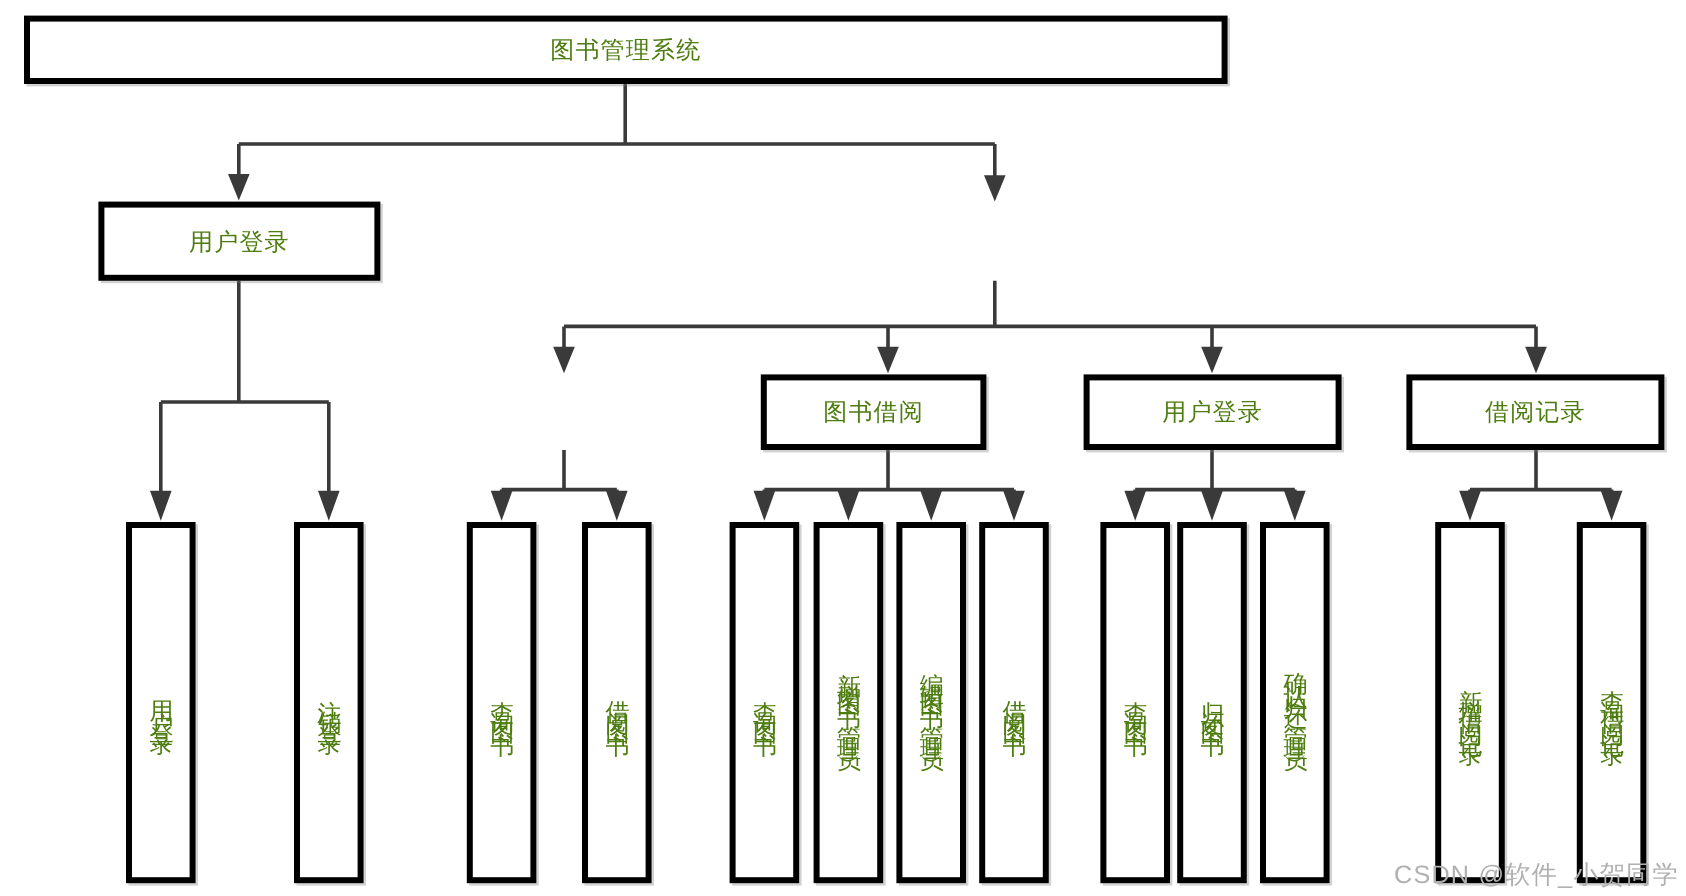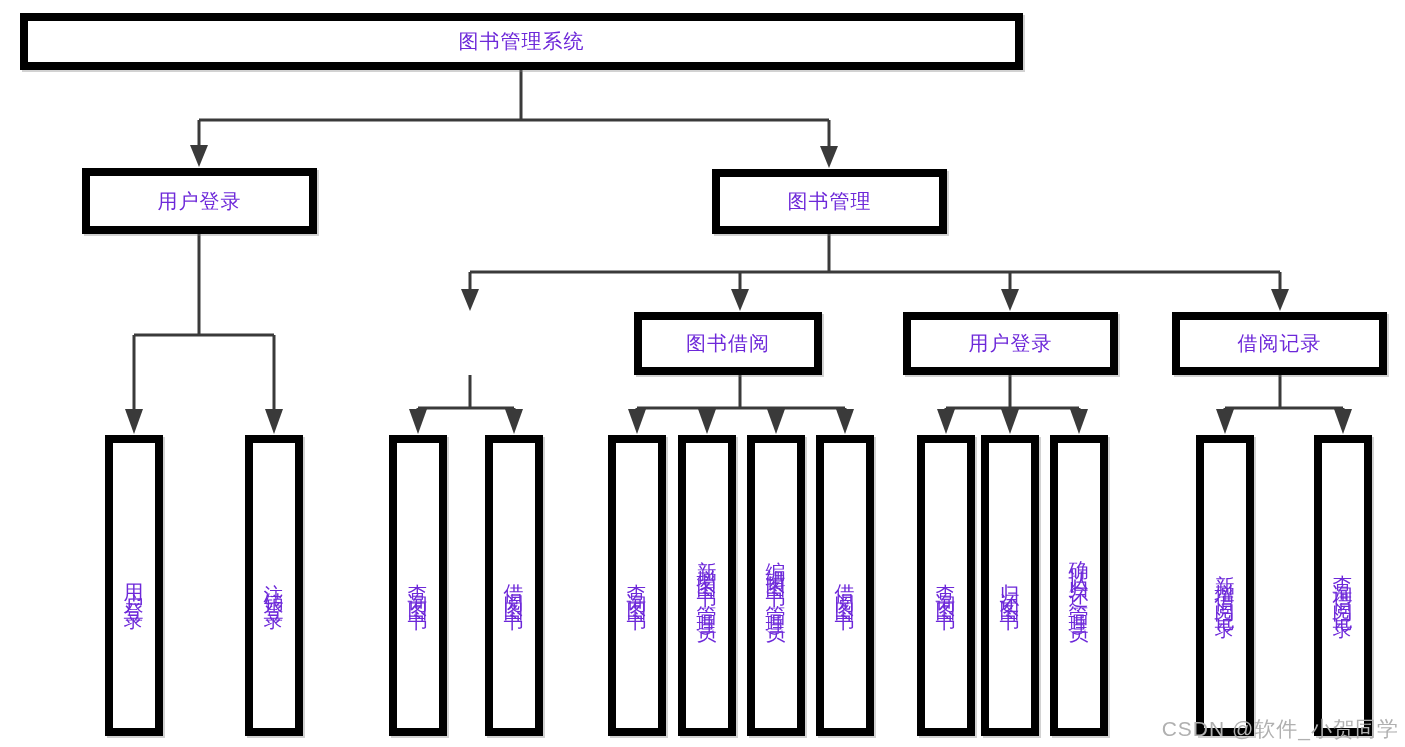--- a/index.html
+++ b/index.html
@@ -3,21 +3,21 @@
 <meta charset="utf-8">
 <style>
   html,body{margin:0;padding:0;background:#ffffff;}
   .canvas{
     position:relative;width:1405px;height:747px;background:#ffffff;
     font-family:"Liberation Sans",sans-serif;overflow:hidden;
   }
   .wires{position:absolute;left:0;top:0;width:1405px;height:747px;}
   .node{
     position:absolute;box-sizing:border-box;background:#ffffff;
-    border:8px solid #000000;color:#6d28d9;
+    border:5px solid #000000;color:#4d7c0f;
     display:flex;align-items:center;justify-content:center;
     font-size:20px;box-shadow:2px 2px 0 rgba(125,125,125,0.35);
   }
   .node .lbl{white-space:nowrap;letter-spacing:1px;}
   .leaf .lbl{
     writing-mode:vertical-lr;text-orientation:mixed;
     letter-spacing:9px;white-space:normal;line-height:1;
   }
   .watermark{
     position:absolute;right:6px;bottom:4px;color:#b0b0b0;
@@ -72,23 +72,20 @@
     </g>
   </svg>
 
   <div class="node" style="left:20px;top:13px;width:1003px;height:57px">
     <span class="lbl">图书管理系统</span>
   </div>
 
   <div class="node" style="left:82px;top:168px;width:235px;height:66px">
     <span class="lbl">用户登录</span>
   </div>
-  <div class="node" style="left:712px;top:169px;width:235px;height:65px">
-    <span class="lbl">图书管理</span>
-  </div>
 
   <div class="node" style="left:634px;top:312px;width:188px;height:63px">
     <span class="lbl">图书借阅</span>
   </div>
   <div class="node" style="left:903px;top:312px;width:215px;height:63px">
     <span class="lbl">用户登录</span>
   </div>
   <div class="node" style="left:1172px;top:312px;width:215px;height:63px">
     <span class="lbl">借阅记录</span>
   </div>

